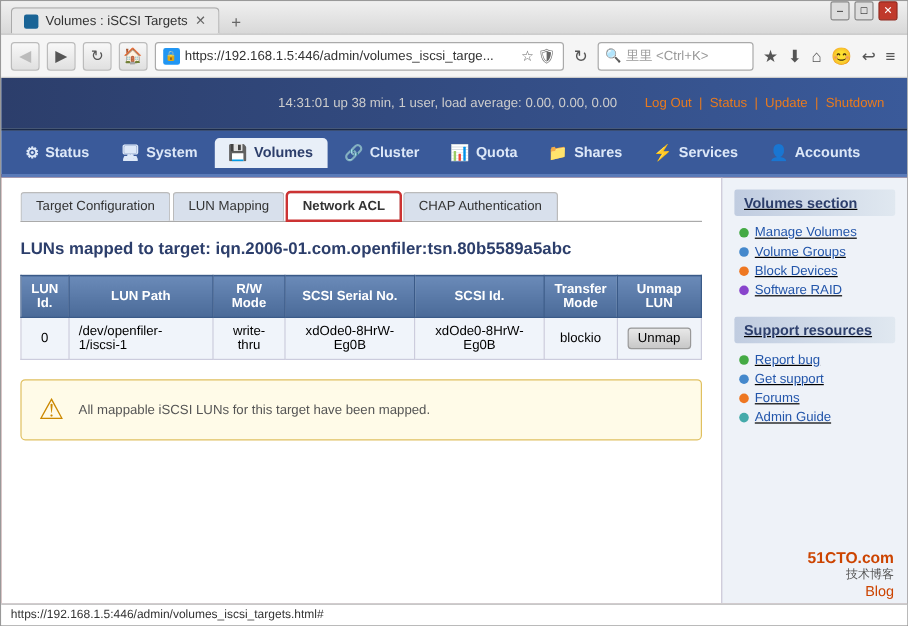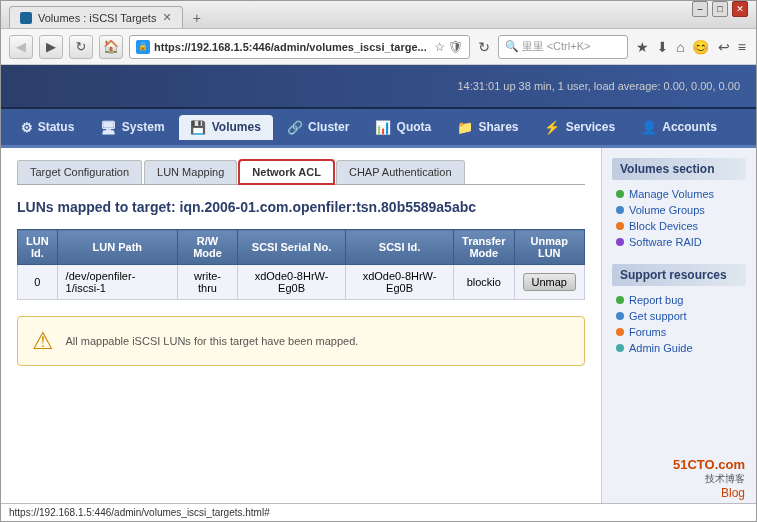--- a/index.html
+++ b/index.html
@@ -19,21 +19,21 @@
     .win-btn.minimize { background: #ddd; }
     .win-btn.maximize { background: #ddd; }
     .win-btn.close { background: #c0392b; color: white; border-color: #922b21; }
 
     
     .address-bar { background: #f5f5f5; height: 36px; display: flex; align-items: center; padding: 0 8px; gap: 6px; border-bottom: 1px solid #ccc; }
     .nav-btn { width: 24px; height: 24px; background: linear-gradient(to bottom, #f8f8f8, #e0e0e0); border: 1px solid #bbb; border-radius: 3px; display: flex; align-items: center; justify-content: center; font-size: 13px; cursor: pointer; color: #555; }
     .nav-btn.disabled { color: #bbb; }
     .url-box { flex: 1; height: 24px; border: 1px solid #aaa; border-radius: 3px; padding: 0 6px; font-size: 11px; background: white; display: flex; align-items: center; gap: 4px; }
     .url-shield { width: 14px; height: 14px; background: #2196F3; border-radius: 2px; display: flex; align-items: center; justify-content: center; color: white; font-size: 8px; }
-    .url-text { font-size: 11px; color: #333; flex: 1; font-weight: bold; }
+    .url-text { font-size: 11px; color: #333; flex: 1; }
     .url-icons { display: flex; gap: 3px; align-items: center; }
     .url-icon { color: #666; font-size: 12px; cursor: pointer; }
     .search-box { width: 130px; height: 24px; border: 1px solid #aaa; border-radius: 3px; padding: 0 6px; font-size: 11px; background: white; display: flex; align-items: center; gap: 4px; }
     .search-text { font-size: 11px; color: #999; }
     .toolbar-icons { display: flex; gap: 4px; align-items: center; }
     .tb-icon { color: #555; font-size: 14px; cursor: pointer; padding: 2px; }
 
     
     .page-content { flex: 1; background: #c8d8e8; overflow: hidden; display: flex; flex-direction: column; }
 
@@ -46,21 +46,21 @@
 
     
     .of-nav { background: #3a5a9a; display: flex; align-items: center; padding: 0 8px; height: 36px; gap: 2px; }
     .nav-item { padding: 5px 12px; border-radius: 4px 4px 0 0; font-size: 12px; font-weight: bold; color: #dde8f8; cursor: pointer; display: flex; align-items: center; gap: 5px; text-decoration: none; }
     .nav-item.active { background: #e8eff8; color: #2c3e6b; border-radius: 4px 4px 0 0; }
     .nav-icon { font-size: 13px; }
 
     
     .of-main { flex: 1; display: flex; background: #7f1d1d; border-top: 3px solid #5a7ab8; }
     .of-content { flex: 1; padding: 12px 16px; background: white; }
-    .of-sidebar { width: 155px; background: #eef2f8; border-left: 1px solid #ccd; padding: 10px; flex-shrink: 0; }
+    .of-sidebar { width: 155px; background: #eef2f8; border-left: 1px solid #ccd; padding: 10px; flex-shrink: 0; text-decoration: underline; }
 
     
     .sub-tabs { display: flex; gap: 2px; margin-bottom: 14px; border-bottom: 1px solid #aaa; }
     .sub-tab { padding: 5px 12px; font-size: 11px; border: 1px solid #bbb; border-bottom: none; border-radius: 3px 3px 0 0; background: #d8e0ec; color: #333; cursor: pointer; }
     .sub-tab.active { background: white; border-bottom: 1px solid white; color: #333; font-weight: bold; outline: 2px solid #cc3333; outline-offset: -1px; }
 
     
     .target-heading { font-size: 14px; font-weight: bold; color: #2c3e6b; margin: 8px 0 14px 0; }
 
     
@@ -148,20 +148,26 @@
       <span class="tb-icon">😊</span>
       <span class="tb-icon">↩</span>
       <span class="tb-icon">≡</span>
     </div>
   </div>
 
   <div class="page-content">
 
     <div class="of-header">
       <span class="of-status-text">14:31:01 up 38 min, 1 user, load average: 0.00, 0.00, 0.00</span>
+      <span class="of-links">
+        <a>Log Out</a> |
+        <a>Status</a> |
+        <a>Update</a> |
+        <a>Shutdown</a>
+      </span>
     </div>
 
     <div class="of-nav">
       <a class="nav-item">
         <span class="nav-icon">⚙</span>
         <span>Status</span>
       </a>
       <a class="nav-item">
         <span class="nav-icon">🖥</span>
         <span>System</span>

